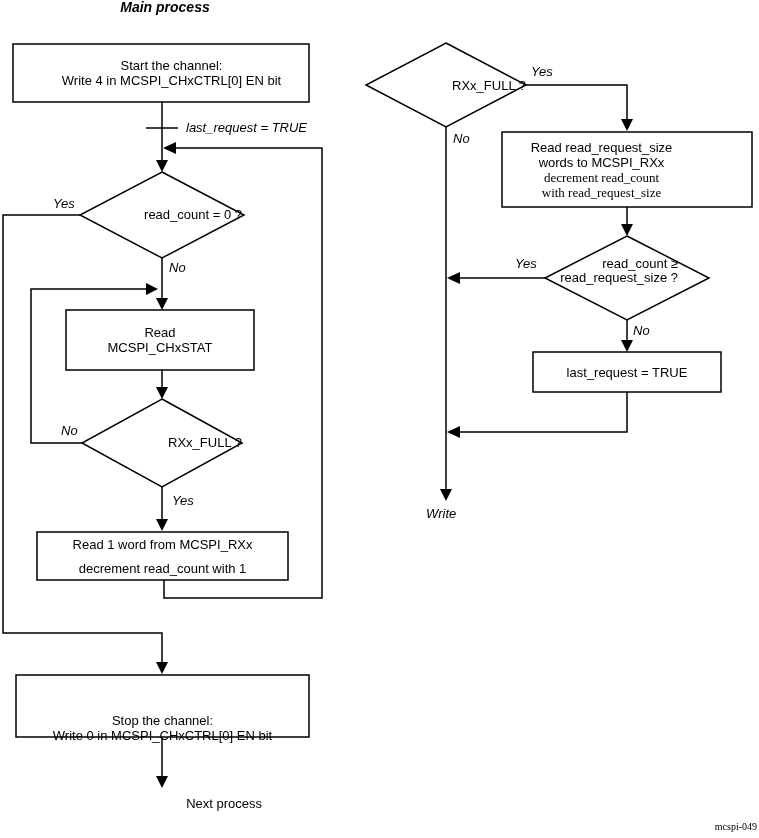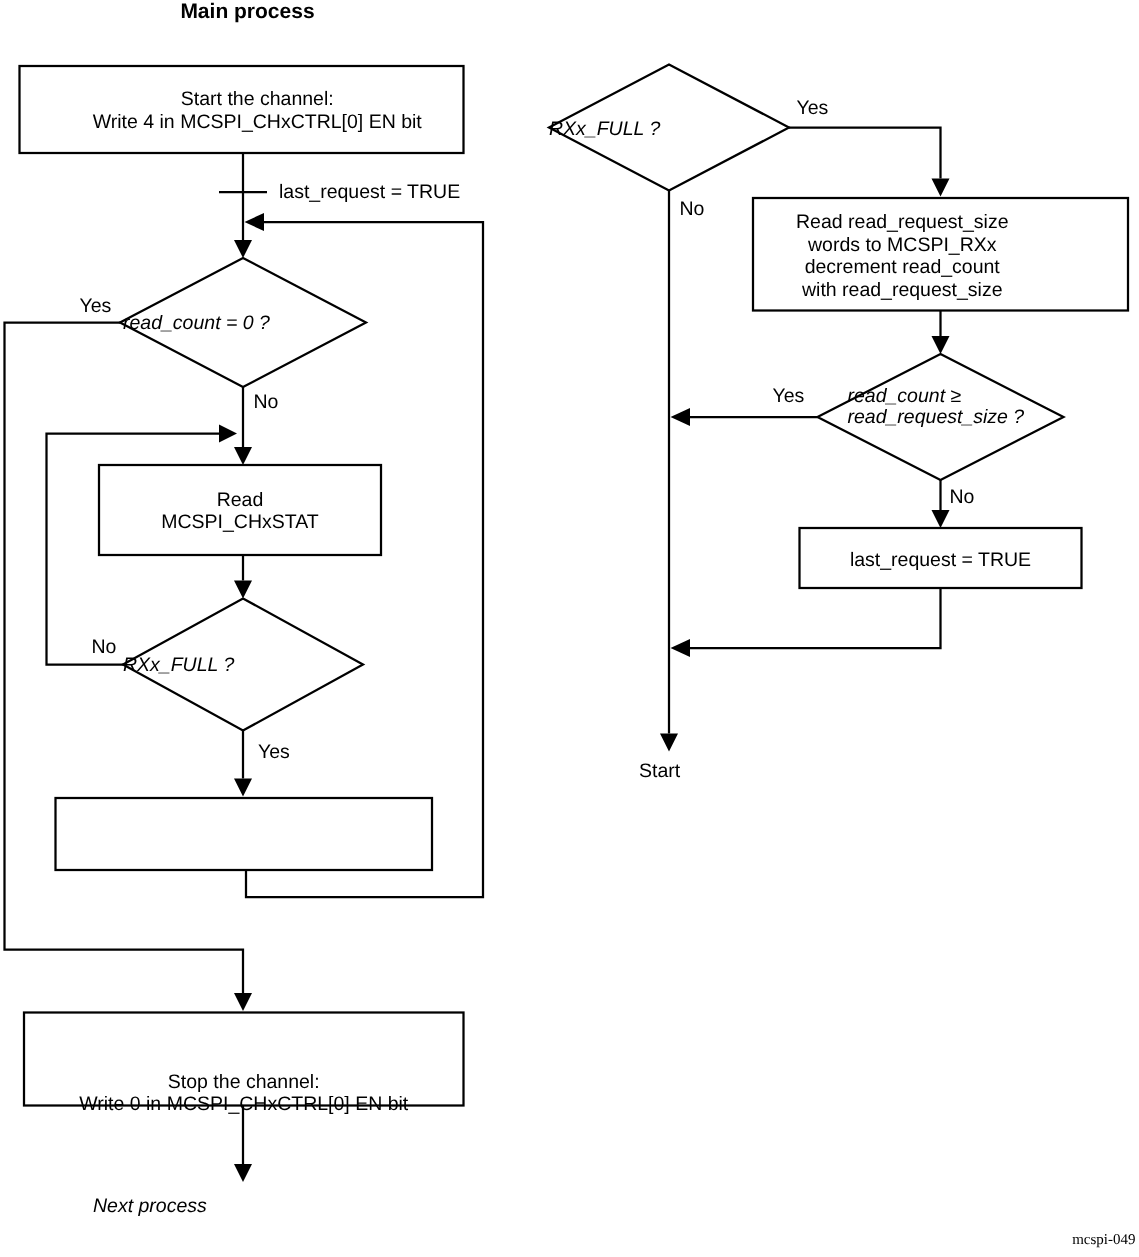--- a/index.html
+++ b/index.html
@@ -19,20 +19,21 @@
   svg.layer {
     position: absolute;
     left: 0;
     top: 0;
   }
   .lbl {
     position: absolute;
     font-size: 13px;
     line-height: 15px;
     white-space: nowrap;
+    font-style: italic;
   }
   .title {
     font-size: 14px;
     font-weight: bold;
     text-align: center;
   }
   .boxtext {
     position: absolute;
     font-size: 13px;
     line-height: 15px;
@@ -42,22 +43,21 @@
     justify-content: center;
     text-align: center;
   }
   .boxtext.spread {
     justify-content: space-around;
   }
   .dtext {
     position: absolute;
     font-size: 13px;
     line-height: 14px;
-    text-align: left;
-    font-style: italic;
+    text-align: right;
   }
   .figid {
     position: absolute;
     font-size: 10px;
     text-align: right;
     font-family: Liberation Serif, serif;
   }
   .grp { margin: 0; }
 </style>
 </head>
@@ -184,54 +184,58 @@
     <div>Read</div>
     <div>MCSPI_CHxSTAT</div>
   </div>
 
   <div class="lbl" style="left:61px; top:423px;">No</div>
 
   <div class="dtext" style="left:82px; top:436px; width:160px;">RXx_FULL ?</div>
 
   <div class="lbl" style="left:172px; top:493px;">Yes</div>
 
+  <div class="boxtext spread" style="left:37px; top:532px; width:251px; height:48px;">
+    <div>Read 1 word from MCSPI_RXx</div>
+    <div>decrement read_count with 1</div>
+  </div>
 
   <div class="boxtext" style="left:16px; top:689px; width:293px; height:78px;">
     <div>Stop the channel:</div>
     <div>Write 0 in MCSPI_CHxCTRL[0] EN bit</div>
   </div>
 
   <div class="dtext" style="left:62px; top:797px; width:200px;">Next process</div>
 
 
   <div class="dtext" style="left:366px; top:79px; width:160px;">RXx_FULL ?</div>
 
   <div class="lbl" style="left:531px; top:64px;">Yes</div>
 
   <div class="lbl" style="left:453px; top:131px;">No</div>
 
   <div class="boxtext" style="left:502px; top:132px; width:199px; height:75px;">
     <div class="grp">
       <div>Read read_request_size</div>
       <div>words to MCSPI_RXx</div>
     </div>
-    <div class="grp" style="margin-top:0;">
+    <div class="grp" style="margin-top:0;font-family:Liberation Serif, serif;">
       <div>decrement read_count</div>
       <div>with read_request_size</div>
     </div>
   </div>
 
   <div class="lbl" style="left:515px; top:256px;">Yes</div>
 
-  <div class="dtext" style="left:565px; top:257px; width:160px;">
+  <div class="dtext" style="left:518px; top:257px; width:160px;">
     <div>read_count ≥</div>
     <div>read_request_size ?</div>
   </div>
 
   <div class="lbl" style="left:633px; top:323px;">No</div>
 
   <div class="boxtext" style="left:533px; top:352px; width:188px; height:40px;">last_request = TRUE</div>
 
-  <div class="lbl" style="left:426px; top:506px;">Start</div>
+  <div class="lbl" style="left:426px; top:506px;">Write</div>
 
   <div class="figid" style="left:657px; top:821px; width:100px;">mcspi-049</div>
 
 </div>
 
 </body></html>

